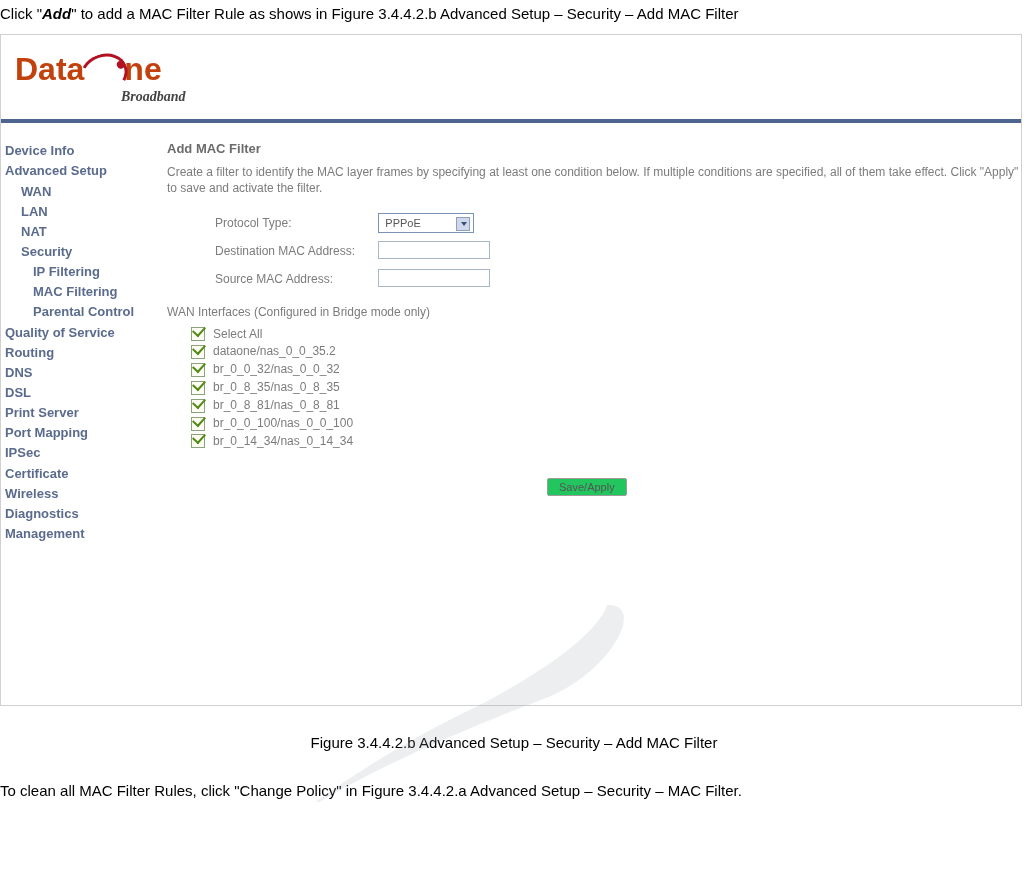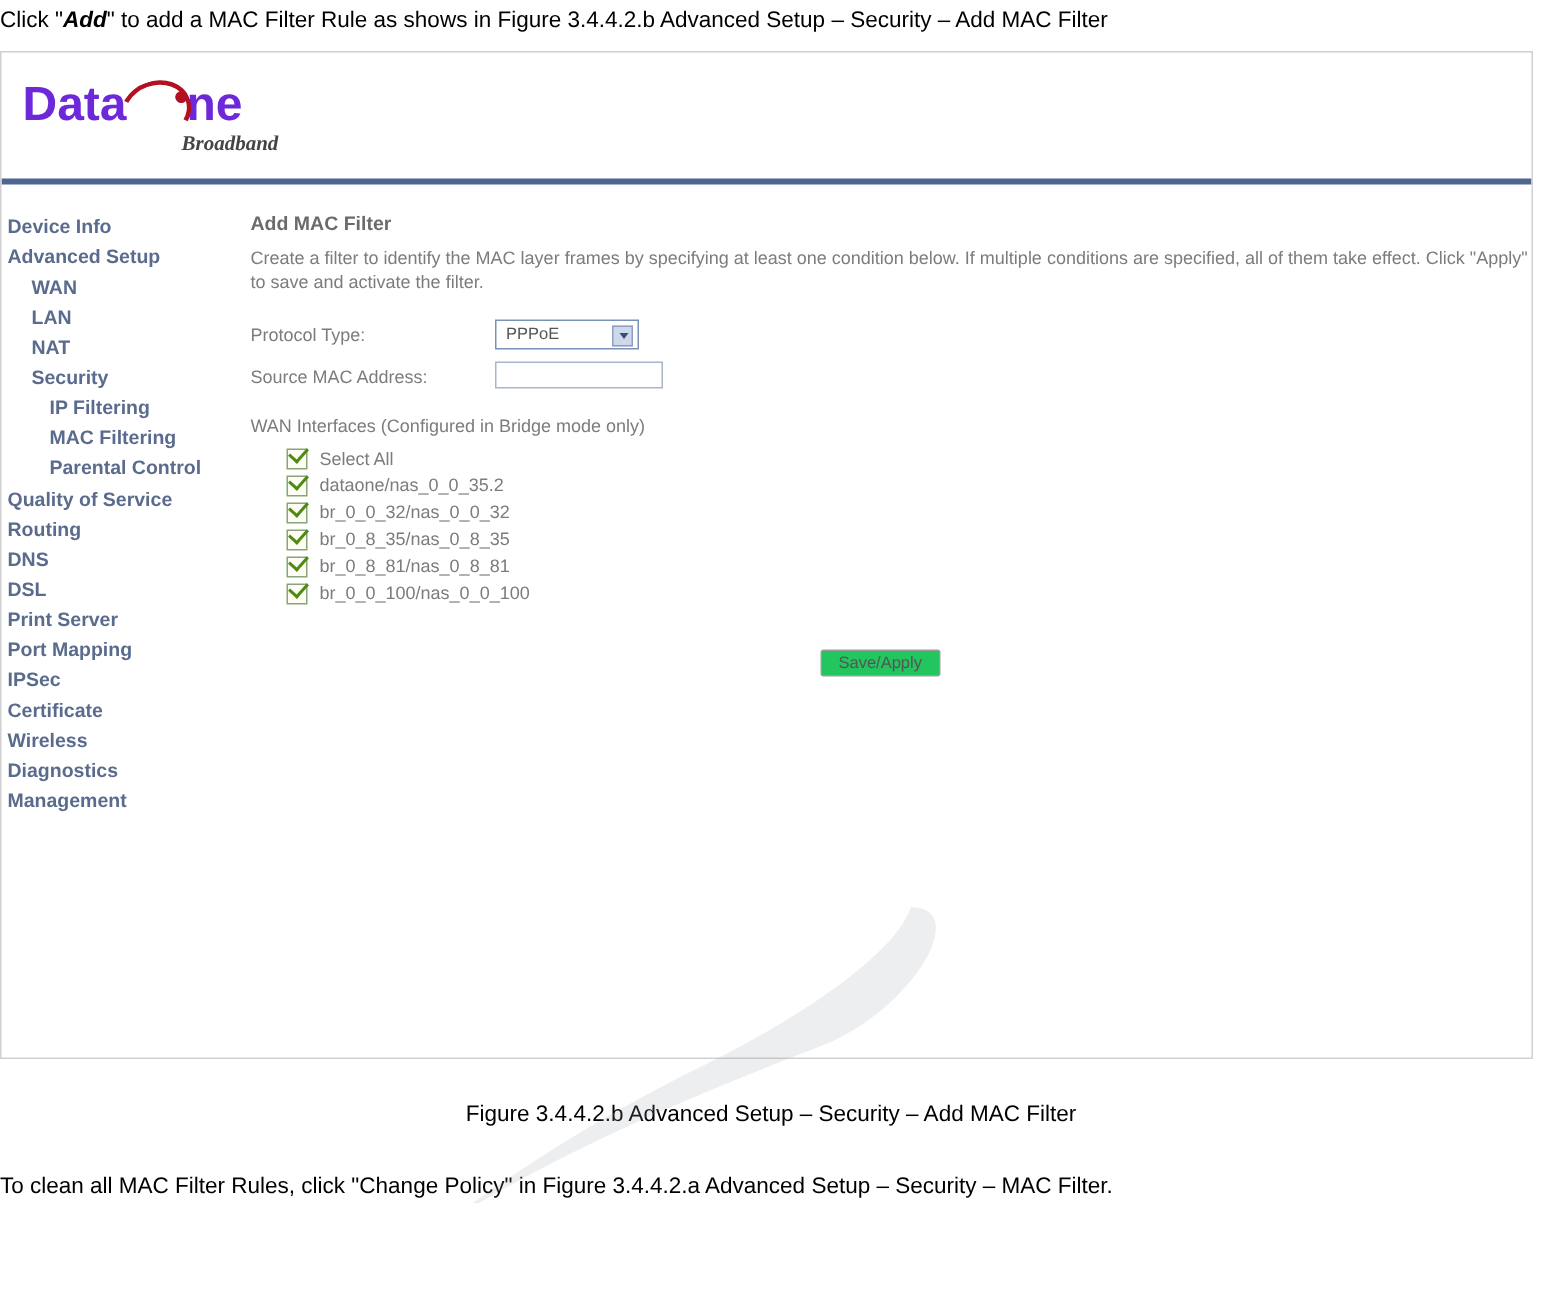--- a/index.html
+++ b/index.html
@@ -32,21 +32,21 @@
   }
   .logo {
     position: absolute;
     left: 14px;
     top: 16px;
     font-family: "Arial Black", Arial, sans-serif;
     font-size: 32px;
     font-weight: 900;
     letter-spacing: 0;
   }
-  .logo .d { color: #6d28d9; }
+  .logo .d { color: #c2410c; }
   .logo .swoop {
     display: inline-block;
     vertical-align: middle;
     width: 42px;
     height: 34px;
     border: 3px solid #b31122;
     border-radius: 50%;
     border-left-color: transparent;
     border-bottom-color: transparent;
     transform: rotate(-20deg);
@@ -93,21 +93,21 @@
     font-size: 13px;
     font-weight: bold;
     color: #6b6b6b;
     margin: 0 0 8px 0;
   }
   .content .desc {
     margin-bottom: 16px;
     line-height: 1.35;
   }
   .formrow { margin: 6px 0; height: 22px; }
-  .formrow .lbl { display:inline-block; width: 160px; vertical-align: middle; }
+  .formrow .lbl { display:inline-block; width: 160px; vertical-align: middle; margin-left: 48px; }
   .formrow .ctrl { display:inline-block; vertical-align: middle; border-radius: 10px; }
   .select {
     display:inline-block;
     border:1px solid #7a92b6;
     height:18px; line-height:18px;
     padding:0 18px 0 6px;
     font-size:11px;
     color:#555;
     position:relative;
     background:#fff;
@@ -204,32 +204,37 @@
 
   <div class="content">
     <h3>Add MAC Filter</h3>
     <div class="desc">Create a filter to identify the MAC layer frames by specifying at least one condition below. If multiple conditions are specified, all of them take effect. Click "Apply" to save and activate the filter.</div>
 
     <div class="formrow">
       <span class="lbl">Protocol Type:</span>
       <span class="ctrl"><span class="select" style="width:70px">PPPoE</span></span>
     </div>
     <div class="formrow">
+      <span class="lbl">Destination MAC Address:</span>
+      <span class="ctrl"><span class="txt"></span></span>
+    </div>
+    <div class="formrow">
       <span class="lbl">Source MAC Address:</span>
       <span class="ctrl"><span class="txt"></span></span>
     </div>
 
     <div class="wanlbl">WAN Interfaces (Configured in Bridge mode only)</div>
     <div id="iflist">
         <div class="cbrow"><span class="cb"></span><span>Select All</span></div>
         <div class="cbrow"><span class="cb"></span><span>dataone/nas_0_0_35.2</span></div>
         <div class="cbrow"><span class="cb"></span><span>br_0_0_32/nas_0_0_32</span></div>
         <div class="cbrow"><span class="cb"></span><span>br_0_8_35/nas_0_8_35</span></div>
         <div class="cbrow"><span class="cb"></span><span>br_0_8_81/nas_0_8_81</span></div>
         <div class="cbrow"><span class="cb"></span><span>br_0_0_100/nas_0_0_100</span></div>
+        <div class="cbrow"><span class="cb"></span><span>br_0_14_34/nas_0_14_34</span></div>
       </div>
 
     <div class="btnrow">
       <span class="btn">Save/Apply</span>
     </div>
   </div>
 </div>
 
 <div class="caption">Figure 3.4.4.2.b Advanced Setup – Security – Add MAC Filter</div>
 

